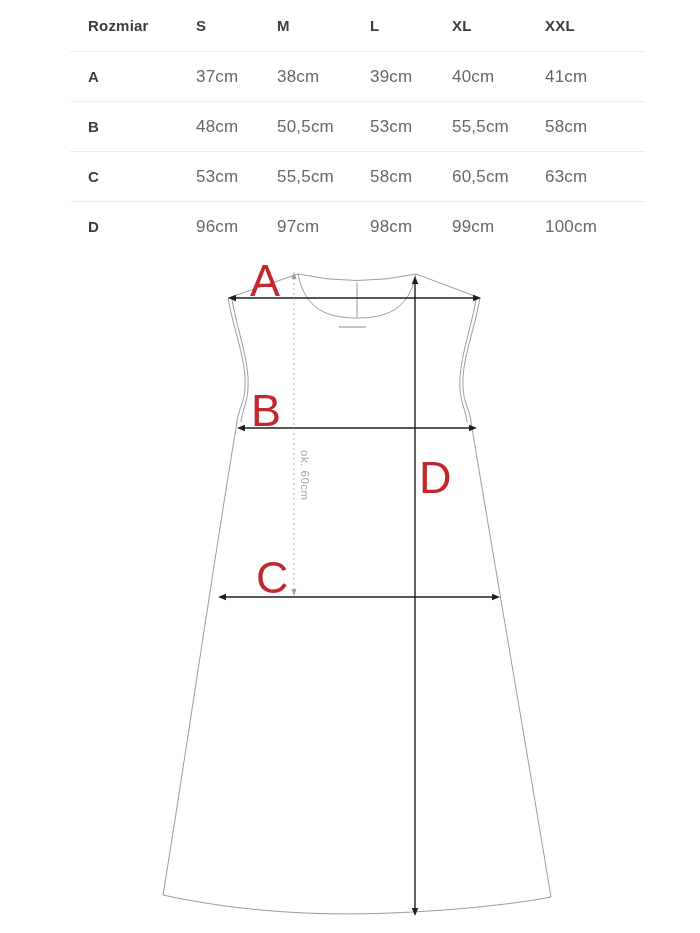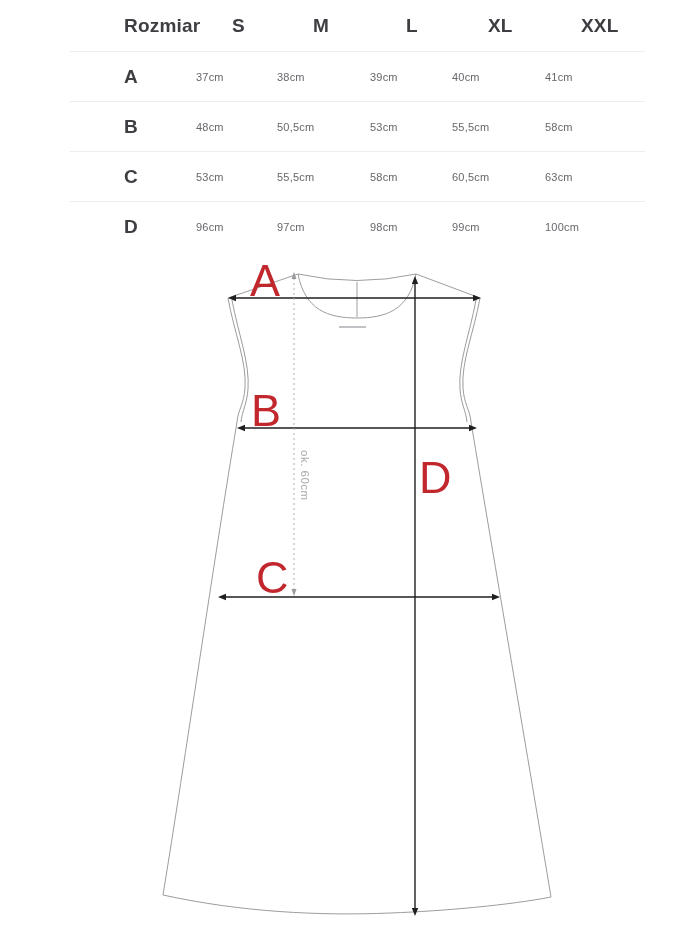--- a/index.html
+++ b/index.html
@@ -14,24 +14,24 @@
   .row{
     display:grid;
     grid-template-columns:108px 81px 93px 82px 93px 1fr;
     align-items:center;
     height:49px;
     border-top:1px solid #ededee;
     padding-left:18px;
   }
   .row.header{height:51px;border-top:none;}
   .cell{
-    font-size:11px;color:#67676c;letter-spacing:.2px;white-space:nowrap;
+    font-size:17px;color:#67676c;letter-spacing:.2px;white-space:nowrap;
   }
   .row.header .cell, .cell.label{
-    font-weight:700;font-size:19px;color:#3d3d42;margin-left:36px;
+    font-weight:700;font-size:15px;color:#3d3d42;
   }
   
   .diagram{position:absolute;left:0;top:250px;}
   .outline path, .outline line{stroke:#9c9ca1;stroke-width:1;fill:none;}
   .outline .mark{stroke:#b3b3b8;stroke-width:1.6;}
   .dims line{stroke:#1f1f1f;stroke-width:1.4;}
   .dims polygon{fill:#1f1f1f;stroke:none;}
   .dotted line{stroke:#b2b2b5;stroke-width:1;stroke-dasharray:2 3;}
   .dotted polygon{fill:#9b9b9f;stroke:none;}
   .red-letter{

